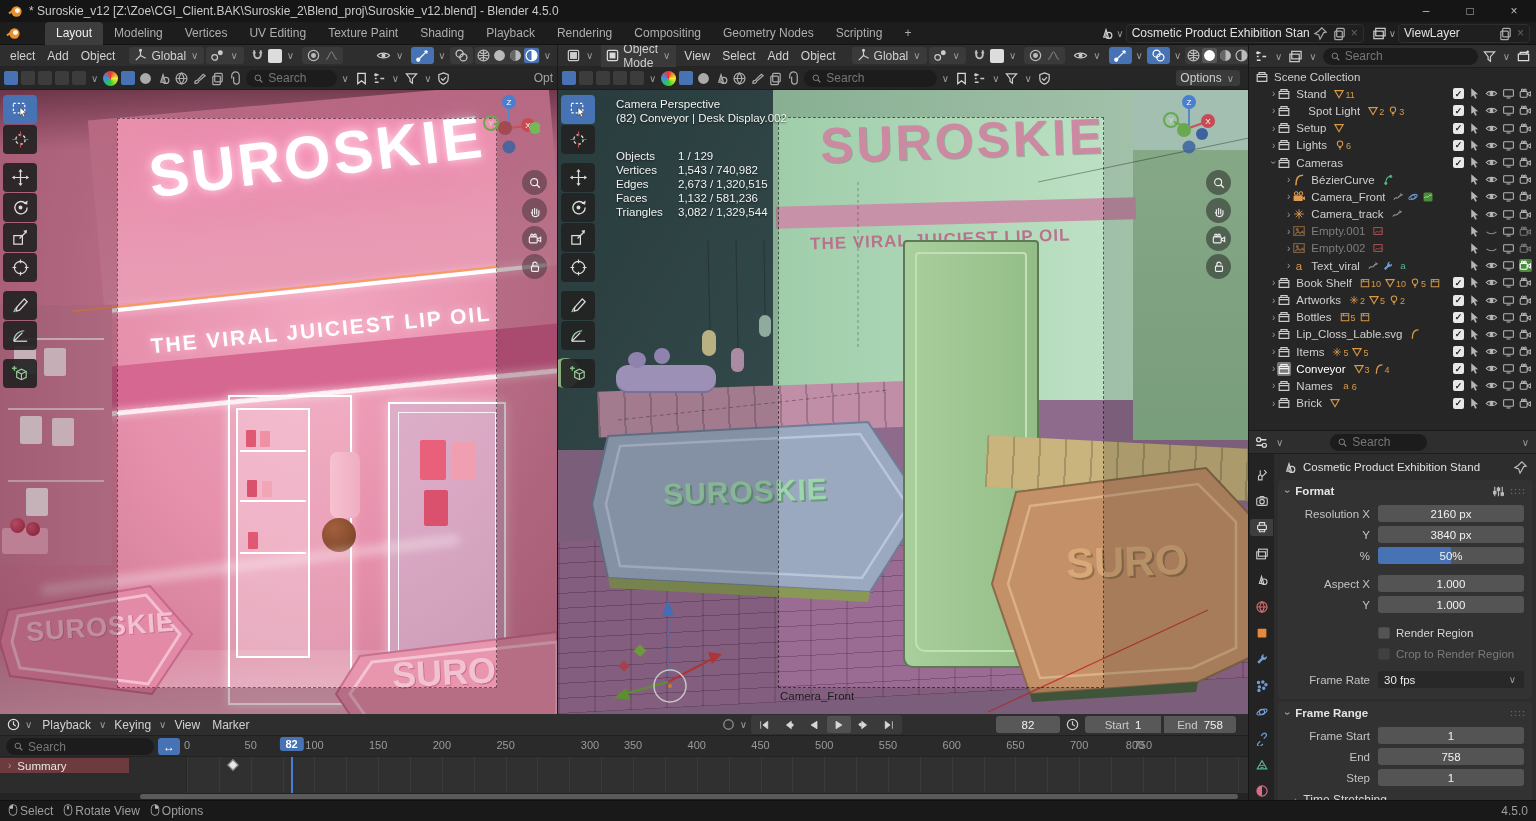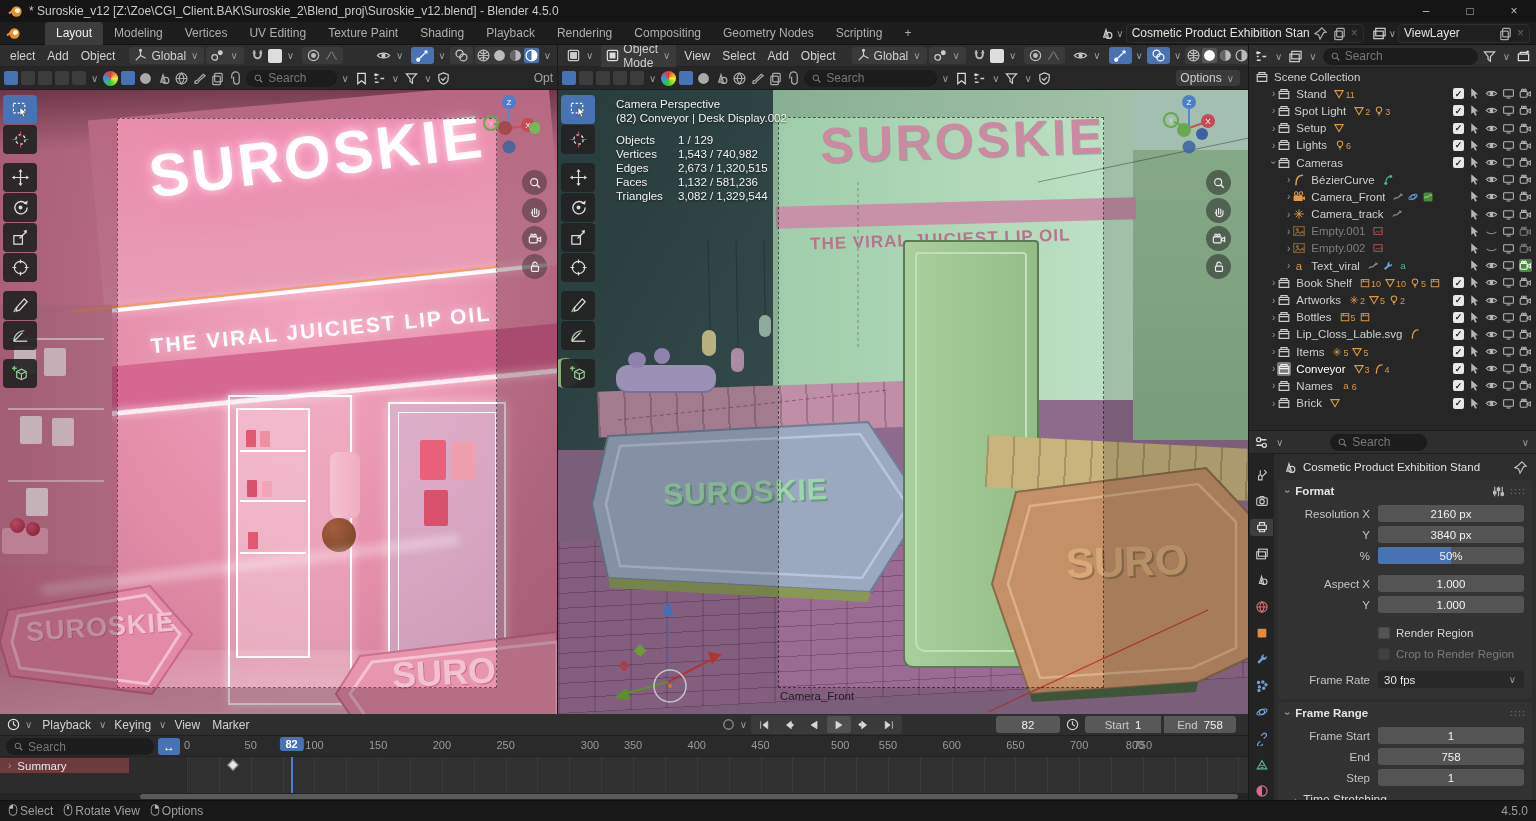--- a/index.html
+++ b/index.html
@@ -847,21 +847,21 @@
         <rect x="30" y="56" width="9" height="9" transform="rotate(45 34 60)" fill="#7cb342"></rect>
         <rect x="14" y="72" width="8" height="8" transform="rotate(45 18 76)" fill="#c04a5a"></rect>
       </svg>
 
       <div class="abs" style="left:220px;top:27px;width:326px;height:571px;border:1.5px dashed rgba(10,10,10,.6);box-shadow:0 0 0 2000px rgba(25,30,30,.17)"></div>
       <div class="abs" style="left:222px;top:600px;color:#1e1e1e;font-size:11.5px">Camera_Front</div>
 
       <div id="stats" class="abs">
         <div>Camera Perspective</div>
         <div style="margin-top:2px">(82) Conveyor | Desk Display.002</div>
-        <div id="stats-rows" style="margin-top:10px">
+        <div id="stats-rows" style="margin-top:26px">
             <div class="srow">
               <span class="sl">Objects</span>
               <span>1 / 129</span>
             </div>
             <div class="srow">
               <span class="sl">Vertices</span>
               <span>1,543 / 740,982</span>
             </div>
             <div class="srow">
               <span class="sl">Edges</span>
@@ -1105,21 +1105,21 @@
           </div>
         </div>
         <div class="orow" style="padding-left: 21px;">
           <span class="chev">›</span>
           <span class="i oicon" style="color: rgb(205, 205, 205); height: 14px; width: 14px;">
             <svg viewBox="0 0 16 16" fill="none" stroke="currentColor" stroke-width="1.3">
               <path d="M2.5 5.2h11V13h-11Z"></path>
               <path d="M4.5 5.2V3h7v2.2M2.5 7.6h11"></path>
             </svg>
           </span>
-          <span class="lbl" style="margin-left: 3px; text-align: right;">Spot Light</span>
+          <span class="lbl" style="margin-left: 17px; text-align: right;">Spot Light</span>
           <div class="badges">
             <span class="badge">
               <span class="i" style="color: rgb(216, 154, 73); height: 12px; width: 12px;">
                 <svg viewBox="0 0 16 16" fill="none" stroke="currentColor" stroke-width="1.3">
                   <path d="M2.5 3.5h11L8 13Z" stroke-width="1.5"></path>
                 </svg>
               </span>
               <span>2</span>
             </span>
             <span class="badge">
@@ -2399,21 +2399,21 @@
           <span class="tick" style="left: 187px;">0</span>
           <span class="tick" style="left: 250.725px;">50</span>
           <span class="tick" style="left: 314.45px;">100</span>
           <span class="tick" style="left: 378.175px;">150</span>
           <span class="tick" style="left: 441.9px;">200</span>
           <span class="tick" style="left: 505.625px;">250</span>
           <span class="tick" style="left: 590px;">300</span>
           <span class="tick" style="left: 633.075px;">350</span>
           <span class="tick" style="left: 696.8px;">400</span>
           <span class="tick" style="left: 760.525px;">450</span>
-          <span class="tick" style="left: 824.25px; margin-left: 16px;">500</span>
+          <span class="tick" style="left: 824.25px;">500</span>
           <span class="tick" style="left: 887.975px;">550</span>
           <span class="tick" style="left: 951.7px;">600</span>
           <span class="tick" style="left: 1015.42px;">650</span>
           <span class="tick" style="left: 1079.15px;">700</span>
           <span class="tick" style="left: 1142.88px;">750</span>
           <span class="tick" style="left: 1135px;">800</span>
         </div>
       <div id="curframe" style="left: 291.509px;">82</div>
     </div>
     <div id="tl-channels">

